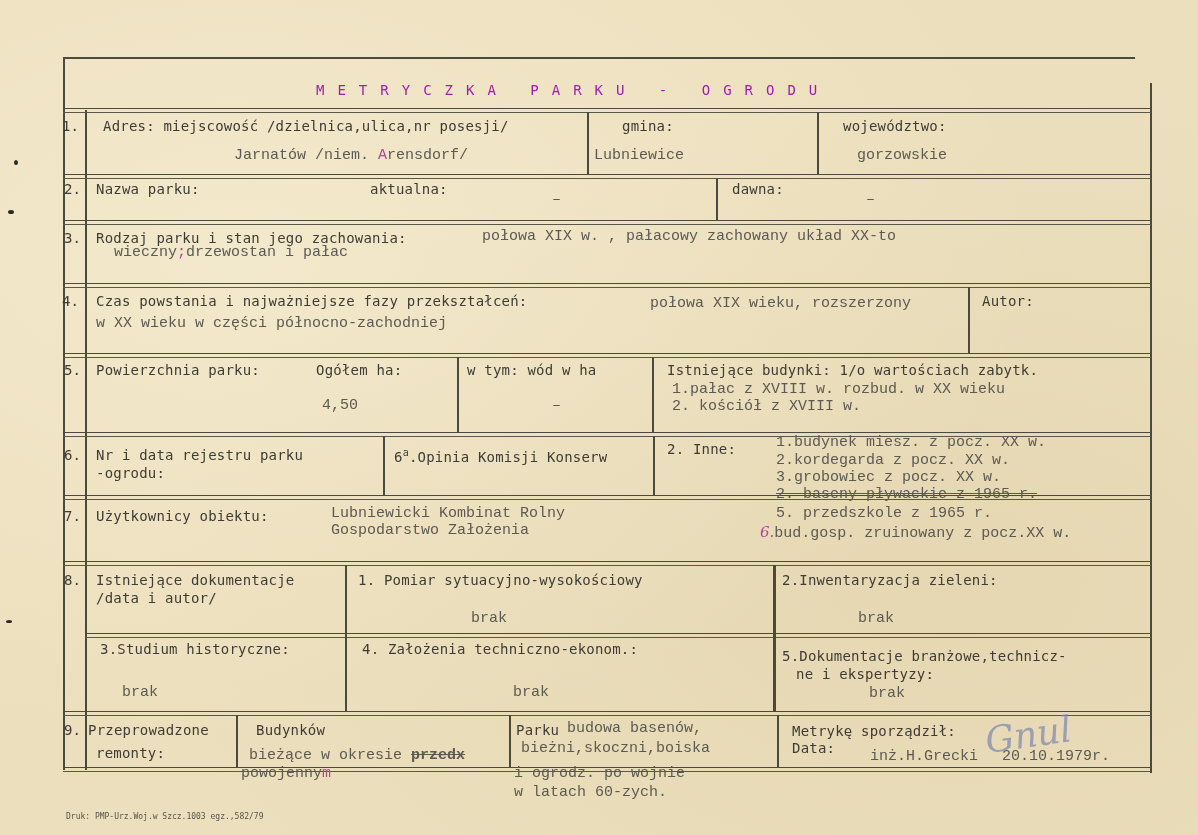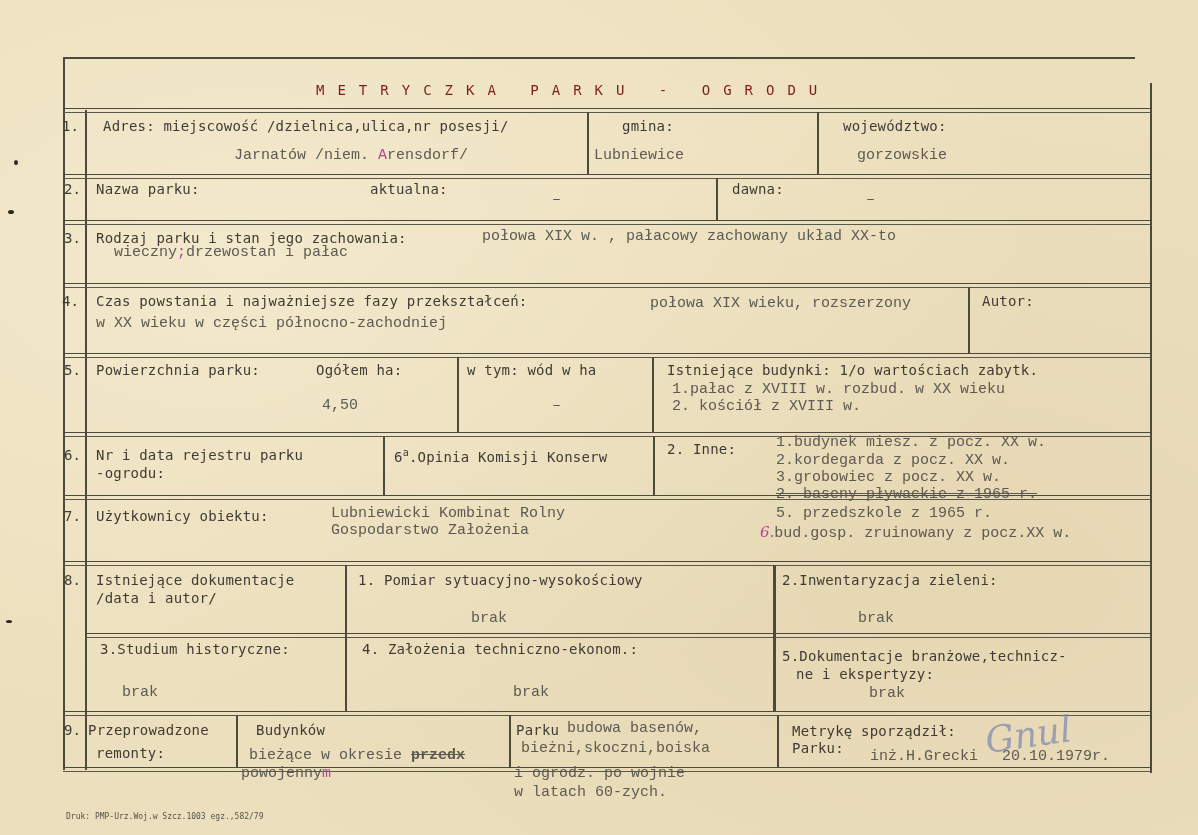--- a/index.html
+++ b/index.html
@@ -10,21 +10,21 @@
                       radial-gradient(ellipse at 80% 70%, rgba(200,180,130,0.18), transparent 60%);
     font-family:"DejaVu Sans Mono", monospace;
     color:#3d3a30;
   }
   .line-h { position:absolute; height:2px; background:#4b4a3c; }
   .line-v { position:absolute; width:2px; background:#4b4a3c; }
   .dline-h { position:absolute; height:3px; border-top:1px solid #4b4a3c; border-bottom:1px solid #5a5848; }
   .lbl { position:absolute; font-family:"DejaVu Sans Mono", monospace; font-size:14px; color:#3e3c34; white-space:nowrap; letter-spacing:0.2px; }
   .val { position:absolute; font-family:"Liberation Mono", monospace; font-size:15px; color:#5c5a52; white-space:nowrap; }
   .num { position:absolute; font-family:"DejaVu Sans Mono", monospace; font-size:14px; color:#3e3c34; }
-  .title { position:absolute; font-family:"DejaVu Sans Mono", monospace; font-size:14px; letter-spacing:13px; color:#7f1d1d; }
+  .title { position:absolute; font-family:"DejaVu Sans Mono", monospace; font-size:14px; letter-spacing:13px; color:#a21caf; }
   .pink { color:#b0479a; }
   .strike { text-decoration:line-through; }
   .sig { position:absolute; font-family:"DejaVu Serif", serif; font-style:italic; font-size:36px; color:#7d86b0; opacity:0.7; transform:rotate(-8deg); }
   .footer { position:absolute; font-family:"DejaVu Sans Mono", monospace; font-size:8px; color:#55534a; }
   .mark { position:absolute; width:6px; height:6px; background:#2a2a24; border-radius:50%; }
 </style>
 </head>
 <body>
 
 <div class="line-h" style="left:63px;top:57px;width:1172px;width:172px;"></div>
@@ -146,21 +146,21 @@
 </div>
 <div class="val" style="left:241px;top:765px;">
   <span>powojenny</span><span class="pink">m</span>
 </div>
 <div class="lbl" style="left:516px;top:722px;">Parku</div>
 <div class="val" style="left:567px;top:720px;">budowa basenów,</div>
 <div class="val" style="left:514px;top:740px;margin-left:7px;">bieżni,skoczni,boiska</div>
 <div class="val" style="left:514px;top:765px;">i ogrodz. po wojnie</div>
 <div class="val" style="left:514px;top:784px;">w latach 60-zych.</div>
 <div class="lbl" style="left:792px;top:723px;">Metrykę sporządził:</div>
-<div class="lbl" style="left:792px;top:740px;">Parku:</div>
+<div class="lbl" style="left:792px;top:740px;">Data:</div>
 <div class="val" style="left:870px;top:748px;">inż.H.Grecki</div>
 <div class="val" style="left:1002px;top:748px;">20.10.1979r.</div>
 <div class="sig" style="left:985px;top:714px;">Gnul</div>
 
 <div class="footer" style="left:66px;top:812px;">Druk: PMP-Urz.Woj.w Szcz.1003 egz.,582/79</div>
 
 <div class="mark" style="left:14px;top:160px;width:4px;height:5px;"></div>
 <div class="mark" style="left:8px;top:210px;width:6px;height:4px;"></div>
 <div class="mark" style="left:6px;top:620px;width:6px;height:3px;"></div>
 

